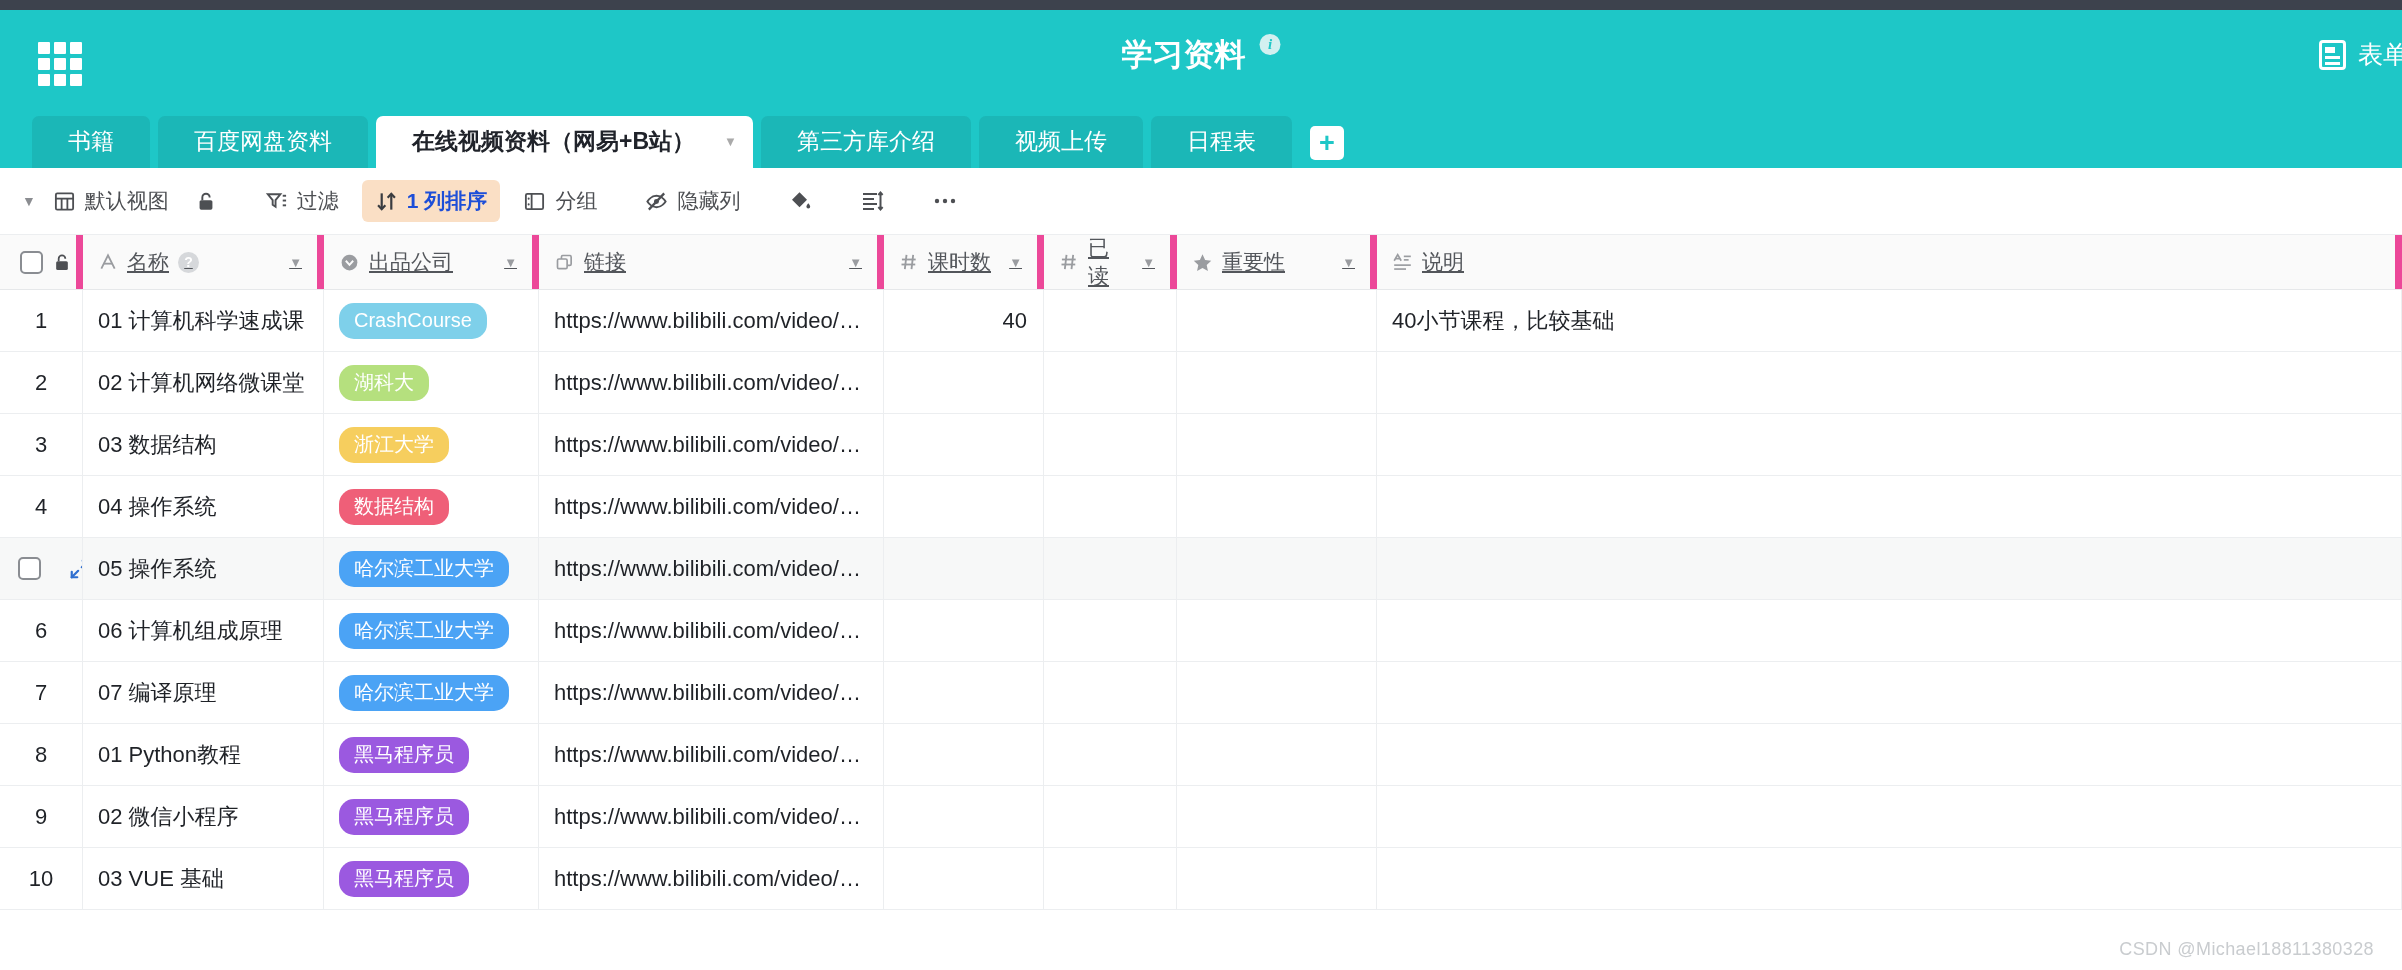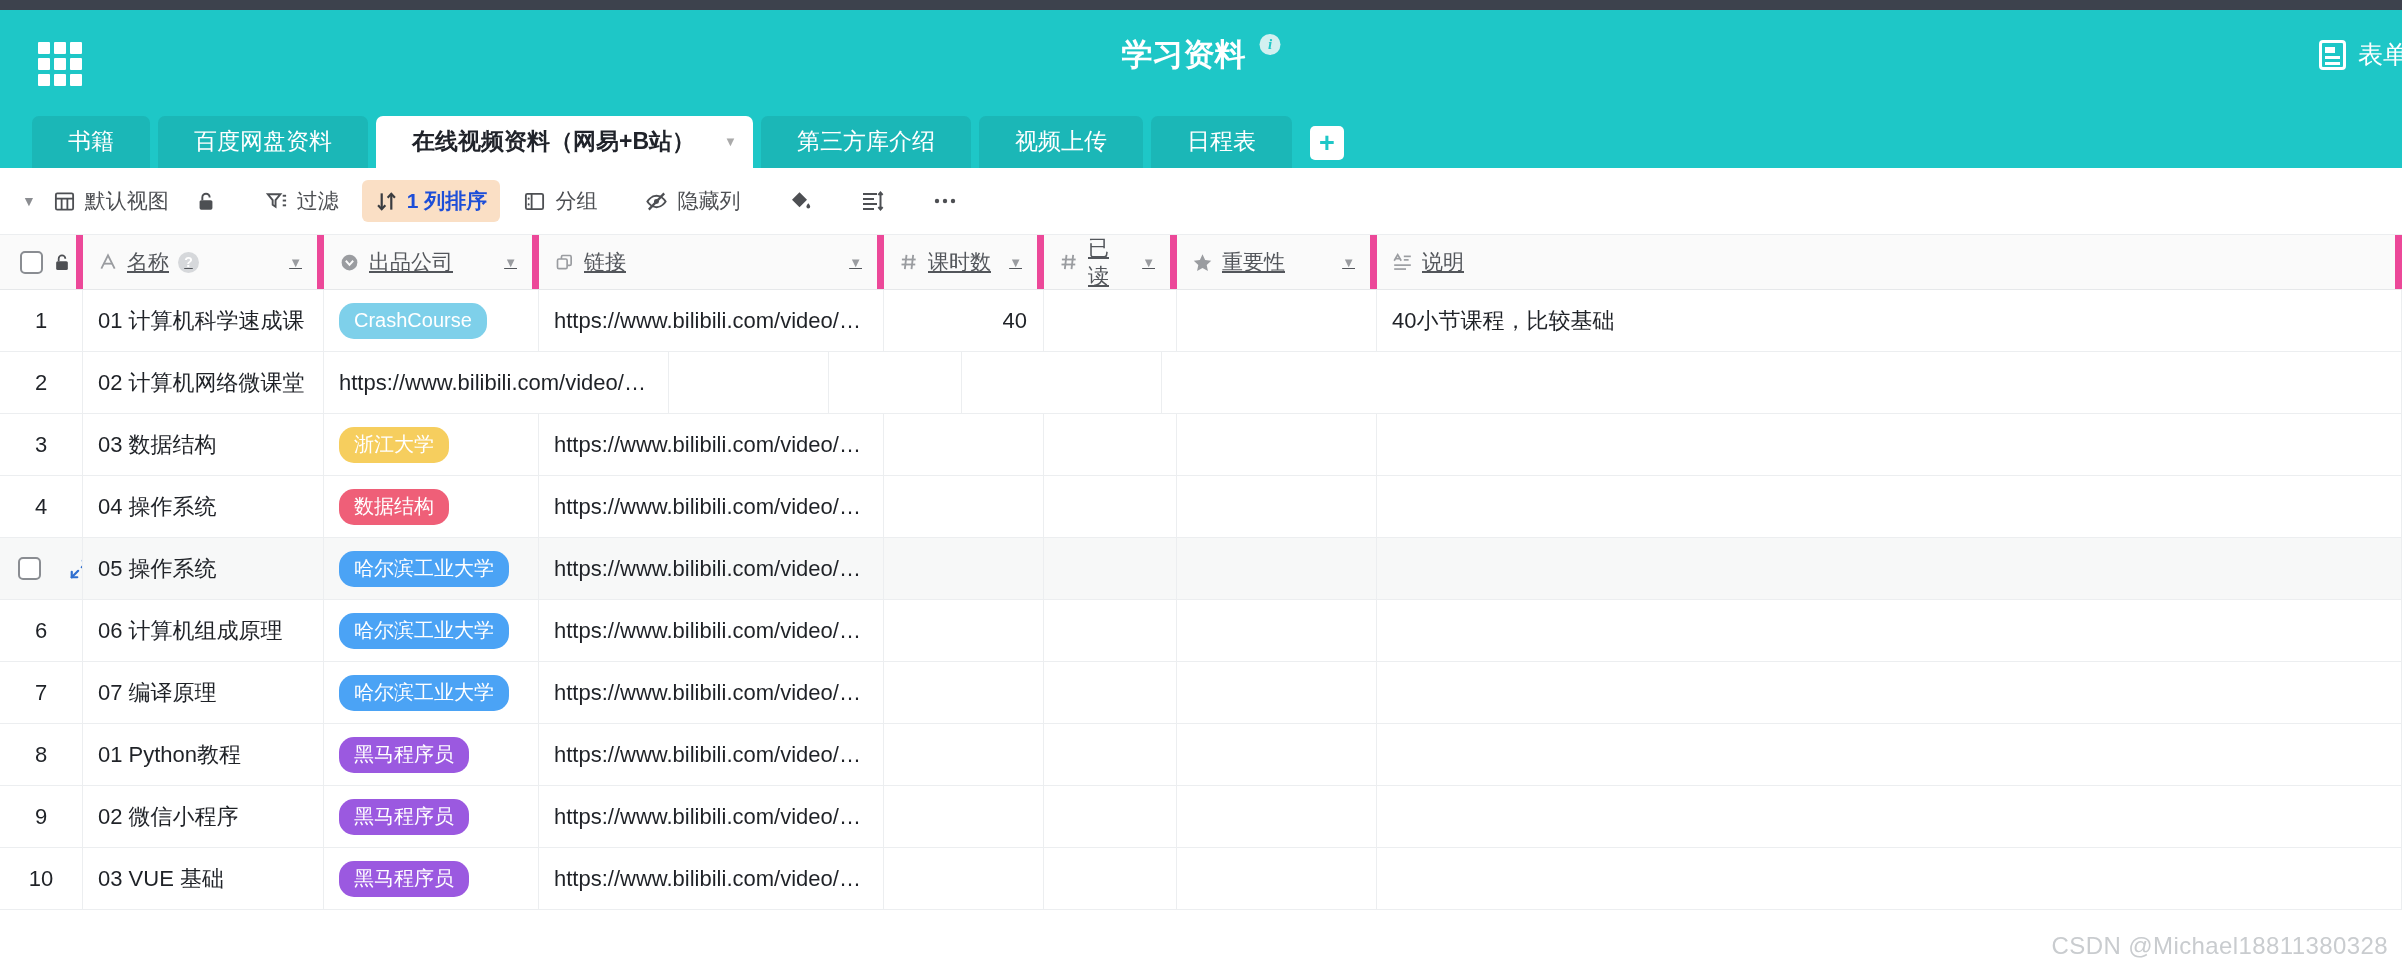--- a/index.html
+++ b/index.html
@@ -276,24 +276,24 @@
     padding: 5px 15px 7px;
     border-radius: 15px;
     color: #ffffff;
     font-size: 20px;
     white-space: nowrap;
     line-height: 1.2;
   }
 
   .watermark {
     position: absolute;
-    right: 14px;
+    right: 28px;
     bottom: 10px;
     color: #c9cccf;
-    font-size: 24px;
+    font-size: 18px;
     letter-spacing: 0.4px;
     white-space: nowrap;
     pointer-events: none;
   }
   .stage { position: relative; width: 2402px; height: 970px; overflow: hidden; }
 </style>
 </head>
 <body>
 
 <div class="stage">
@@ -550,20 +550,23 @@
   </div>
 
   <div class="row drow">
     <div class="cell c-num">
       <span class="rownum">2</span>
 
     </div>
     <div class="cell c-name">
             <span class="txt">02 计算机网络微课堂</span>
           </div>
+    <div class="cell c-comp">
+            <span class="tag" style="background: rgb(181, 224, 126);">湖科大</span>
+          </div>
     <div class="cell c-link">
             <span class="txt">https://www.bilibili.com/video/BV1c4...</span>
           </div>
     <div class="cell c-hours">
             <span></span>
           </div>
     <div class="cell c-read">
             <span></span>
           </div>
     <div class="cell c-imp">

